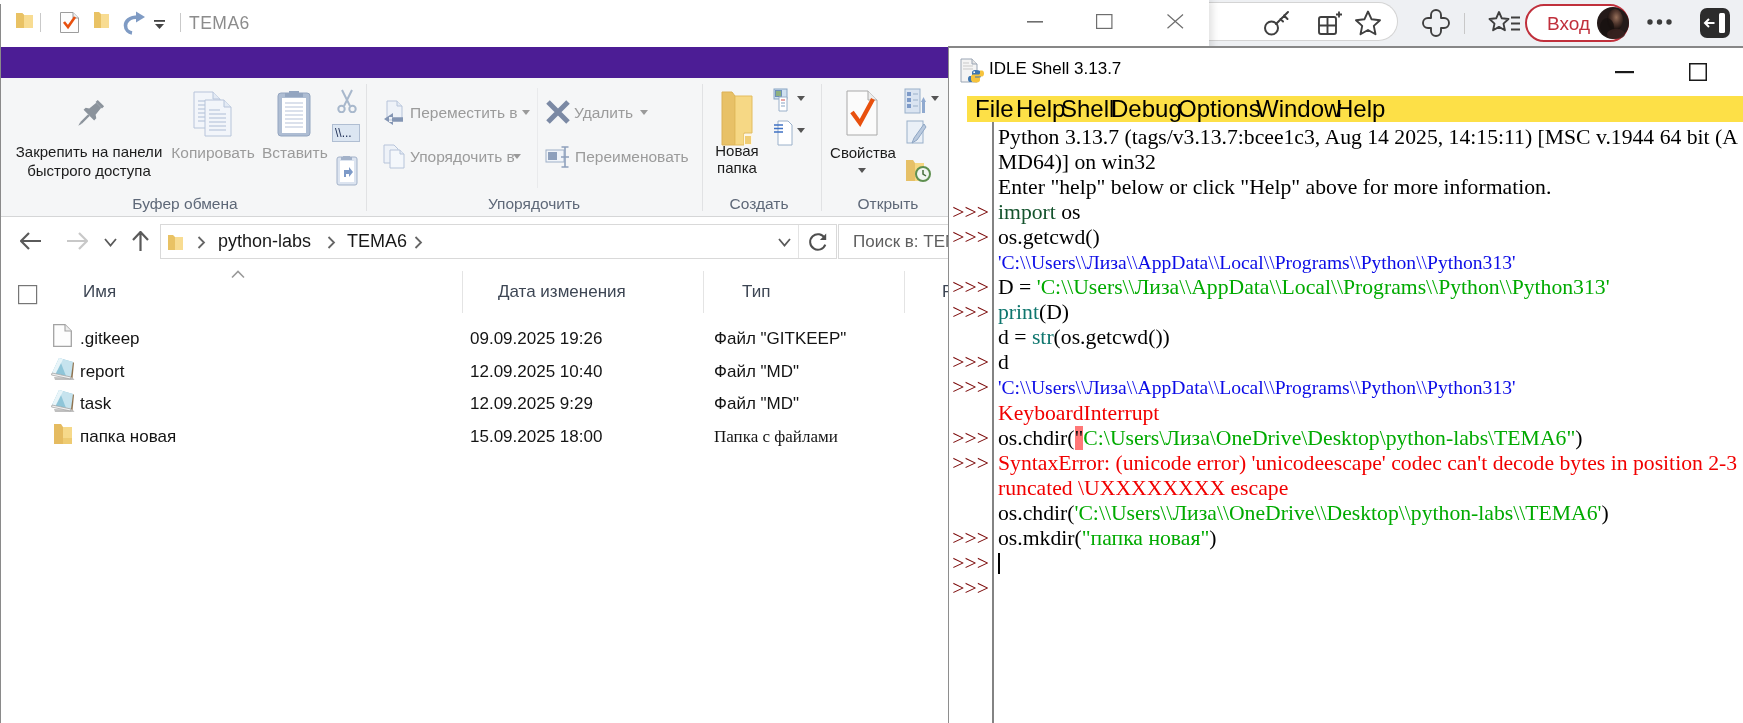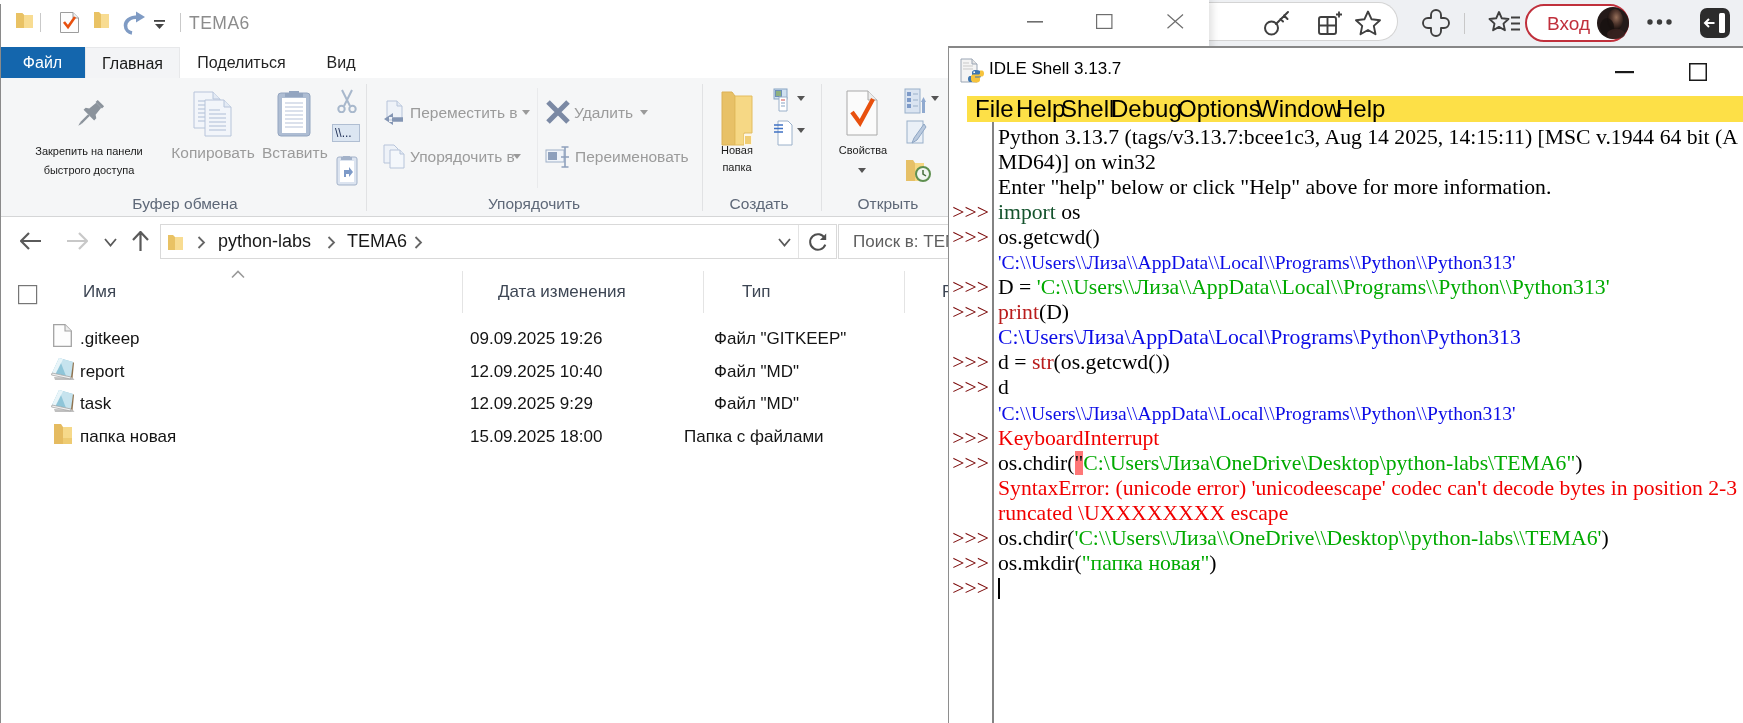--- a/index.html
+++ b/index.html
@@ -35,21 +35,21 @@
   #tab-home { position:absolute; left:85px; top:0; width:95px; height:32px; background:#f3f4f6;
     border:1px solid #e7e8ea; border-bottom:none; font-size:16px; text-align:center; line-height:31px; color:#1a1a1a; }
   .tab { position:absolute; top:0; height:31px; font-size:16px; line-height:31px; color:#242424; }
 
   
   #ribbon { position:absolute; left:0; top:78px; width:100%; height:139px; background:#f5f6f7;
     border-bottom:1px solid #d5d6d7; }
   #ribbon .gsep { position:absolute; top:6px; width:1px; height:127px; background:#e1e2e4; }
   #ribbon .msep { position:absolute; top:10px; width:1px; height:100px; background:#e9eaec; }
   .glabel { position:absolute; top:117px; font-size:15.5px; color:#5e6878; width:200px; text-align:center; }
-  .rtext { position:absolute; font-size:11px; color:#1b1b1b; }
+  .rtext { position:absolute; font-size:15px; color:#1b1b1b; }
   .rgray { position:absolute; font-size:15.5px; color:#9b9b9b; }
   .caret { position:absolute; width:0; height:0; border-left:4.5px solid transparent; border-right:4.5px solid transparent; border-top:5px solid #555; }
   .caretg { border-top-color:#9a9a9a; }
 
   
   #addr { position:absolute; left:0; top:217px; width:100%; height:49px; background:#fff; }
   #addrbox { position:absolute; left:160px; top:7px; width:677px; height:35px; border:1px solid #d9d9d9; background:#fff; font-size:18px; color:#181818; }
   #addrbox .crumb { position:absolute; top:6px; }
   #searchbox { position:absolute; left:838px; top:7px; width:360px; height:35px; border:1px solid #d9d9d9; background:#fff;
     font-size:17px; color:#5f5f5f; line-height:33px; padding-left:14px; }
@@ -65,21 +65,21 @@
     border-left:1.5px solid #8e8e8e; border-top:2px solid #878787; overflow:hidden; }
   #idle-title { position:absolute; left:0; top:0; width:100%; height:48px; background:#fff; }
   #idle-title .t { position:absolute; left:40px; top:11px; font-size:17px; color:#000; }
   #idle-menu { position:absolute; left:0; top:48px; width:100%; height:28px; background:#fde047; font-size:24px; color:#000;margin-left:18px; }
   #idle-menu span { position:absolute; top:-1px; }
   #shell { position:absolute; left:0; top:74px; width:100%; height:603px; background:#fff;
     font-family:"Liberation Serif",serif; font-size:21.7px; line-height:25.1px; }
   #gutter { position:absolute; left:0; top:2.5px; width:40px; text-align:right; color:#770000; white-space:pre; }
   #gdiv { position:absolute; left:43px; top:0; width:1.5px; height:601px; background:#838383; }
   #code { position:absolute; left:49px; top:2.5px; white-space:pre; color:#000; }
-  .kw { color:#14532d; } .bi { color:#b91c1c; } .st { color:#00aa00; }
+  .kw { color:#14532d; } .bi { color:#0f766e; } .st { color:#00aa00; }
   .out { color:#0b0be6; font-size:19.6px; } .outb { color:#0b0be6; } .er { color:#f10000; }
   .ehl { background:#ff7777; color:#111; }
 </style>
 </head>
 <body>
 <div id="stage">
 
   <div id="edge" class="abs">
     <div class="pill"></div>
     <div id="edge-icons">
@@ -180,26 +180,20 @@
       <svg class="abs" style="left:1027px; top:21px" width="17" height="2">
           <rect width="16" height="1.6" fill="#6e6e6e"></rect>
         </svg>
       <svg class="abs" style="left:1096px; top:14px" width="17" height="16">
           <rect x="0.6" y="0.6" width="15.3" height="13.8" fill="none" stroke="#6e6e6e" stroke-width="1.2"></rect>
         </svg>
       <svg class="abs" style="left:1167px; top:14px" width="17" height="15" viewBox="0 0 17 15">
         <path d="M0.5 0.5 L16 14.2 M16 0.5 L0.5 14.2" stroke="#6e6e6e" stroke-width="1.2" fill="none"></path>
       </svg>
     </div>
-    <div id="tabs">
-      <div id="tab-file">Файл</div>
-      <div id="tab-home">Главная</div>
-      <div class="tab" style="left:188px; width:107px; text-align:center;">Поделиться</div>
-      <div class="tab" style="left:313px; width:56px; text-align:center;">Вид</div>
-    </div>
     <div id="ribbon">
       <div class="gsep" style="left:366px"></div>
       <div class="gsep" style="left:702px"></div>
       <div class="gsep" style="left:821px"></div>
       <div class="msep" style="left:537px"></div>
       <div class="glabel" style="left:85px">Буфер обмена</div>
       <div class="glabel" style="left:434px">Упорядочить</div>
       <div class="glabel" style="left:659px">Создать</div>
       <div class="glabel" style="left:788px">Открыть</div>
       <div id="ribbon-items">
@@ -446,21 +440,21 @@
       <div class="fname" style="left:80px; top:96px;">report</div>
       <div class="fname" style="left:80px; top:128px;">task</div>
       <div class="fname" style="left:80px; top:161px;">папка новая</div>
       <div class="fname" style="left:470px; top:63px;">09.09.2025 19:26</div>
       <div class="fname" style="left:470px; top:96px;">12.09.2025 10:40</div>
       <div class="fname" style="left:470px; top:128px;">12.09.2025 9:29</div>
       <div class="fname" style="left:470px; top:161px;">15.09.2025 18:00</div>
       <div class="fname" style="left:714px; top:63px;">Файл "GITKEEP"</div>
       <div class="fname" style="left:714px; top:96px;">Файл "MD"</div>
       <div class="fname" style="left:714px; top:128px;">Файл "MD"</div>
-      <div class="fname" style="left:684px; top:161px;">Папка с файлами</div>
+      <div class="fname" style="left:714px; top:161px;font-family:Liberation Serif, serif;">Папка с файлами</div>
     </div>
   </div>
 
   <div id="idle" class="abs">
     <div id="idle-title">
       <div id="idle-icon">
         <svg class="abs" style="left:11px; top:10px" width="24" height="25" viewBox="0 0 24 25">
           <path d="M1 1 L12 1 L17 6 L17 24 L1 24 Z" fill="#f4f4f4" stroke="#9aa5b4"></path>
           <path d="M12 1 L12 6 L17 6" fill="#e4e4e4" stroke="#9aa5b4"></path>
           <g stroke="#c9c9c9" stroke-width="1">
@@ -513,21 +507,20 @@
 &gt;&gt;&gt;</div>
       <div id="gdiv"></div>
       <div id="code">Python 3.13.7 (tags/v3.13.7:bcee1c3, Aug 14 2025, 14:15:11) [MSC v.1944 64 bit (A
 MD64)] on win32
 Enter "help" below or click "Help" above for more information.
 <span class="kw">import</span> os
 os.getcwd()
 <span class="out">'C:\\Users\\Лиза\\AppData\\Local\\Programs\\Python\\Python313'</span>
 D = <span class="st">'C:\\Users\\Лиза\\AppData\\Local\\Programs\\Python\\Python313'</span>
 <span class="bi">print</span>(D)
-<span class="outb">C:\Users\Лиза\AppData\Local\Programs\Python\Python313</span>
 d = <span class="bi">str</span>(os.getcwd())
 d
 <span class="out">'C:\\Users\\Лиза\\AppData\\Local\\Programs\\Python\\Python313'</span>
 <span class="er">KeyboardInterrupt</span>
 os.chdir(<span class="ehl">"</span><span class="st">C:\Users\Лиза\OneDrive\Desktop\python-labs\ТЕМА6"</span>)
 <span class="er">SyntaxError: (unicode error) 'unicodeescape' codec can't decode bytes in position 2-3</span>
 <span class="er">runcated \UXXXXXXXX escape</span>
 os.chdir(<span class="st">'C:\\Users\\Лиза\\OneDrive\\Desktop\\python-labs\\ТЕМА6'</span>)
 os.mkdir(<span class="st">"папка новая"</span>)
 <span id="cursor" style="display:inline-block;width:1.5px;height:21px;background:#000;vertical-align:-4px;"></span></div>

